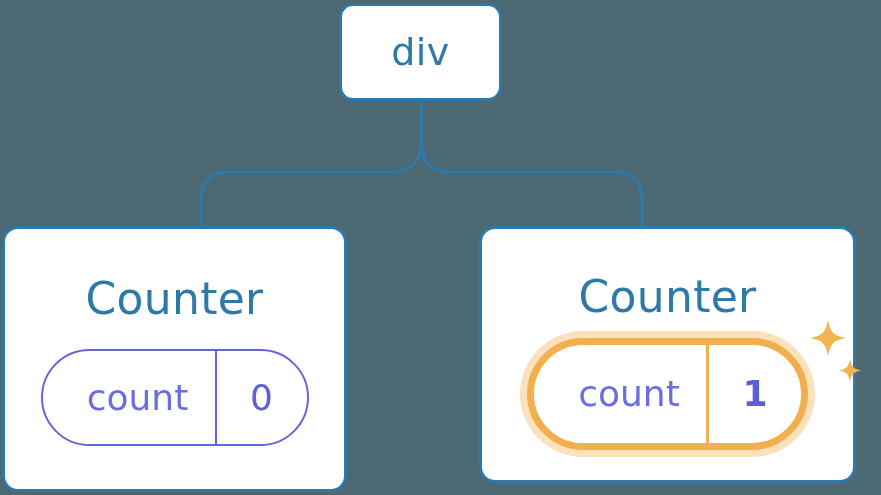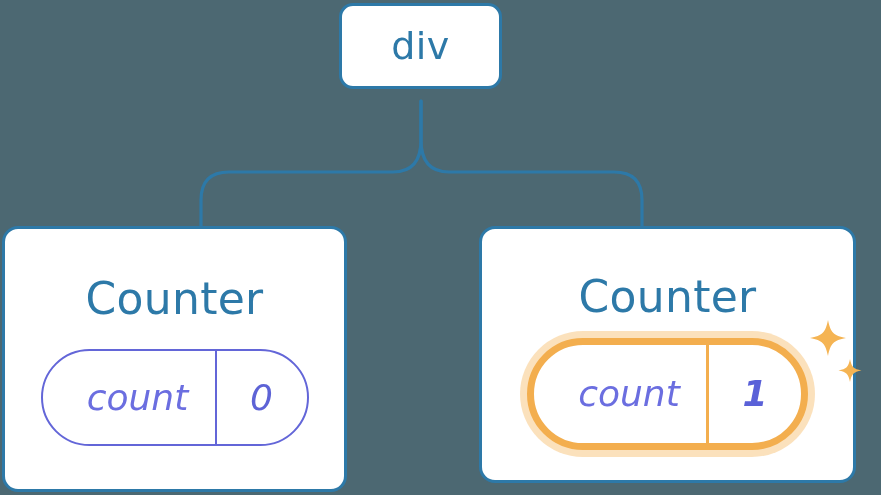--- a/index.html
+++ b/index.html
@@ -41,21 +41,21 @@
     flex-direction: column;
     align-items: center;
     justify-content: center;
   }
 
   
   #node-div {
     left: 339px;
     top: 3px;
     width: 163px;
-    height: 86px;
+    height: 98px;
     border-radius: 14px;
   }
   #node-div .node-title {
     font-size: 38px;
     color: #2d79a8;
     letter-spacing: 0.5px;
     line-height: 1;
   }
 
   
@@ -87,21 +87,20 @@
     margin-top: 46px;
   }
 
   
   .pill-wrap {
     position: relative;
     margin-top: 28px;
     display: flex;
     align-items: flex-start;
     justify-content: center;
-    font-style: italic;
   }
   #node-counter-right .pill-wrap {
     margin-top: 19px;
   }
 
   .pill {
     display: flex;
     align-items: stretch;
     box-sizing: border-box;
     background: #ffffff;

